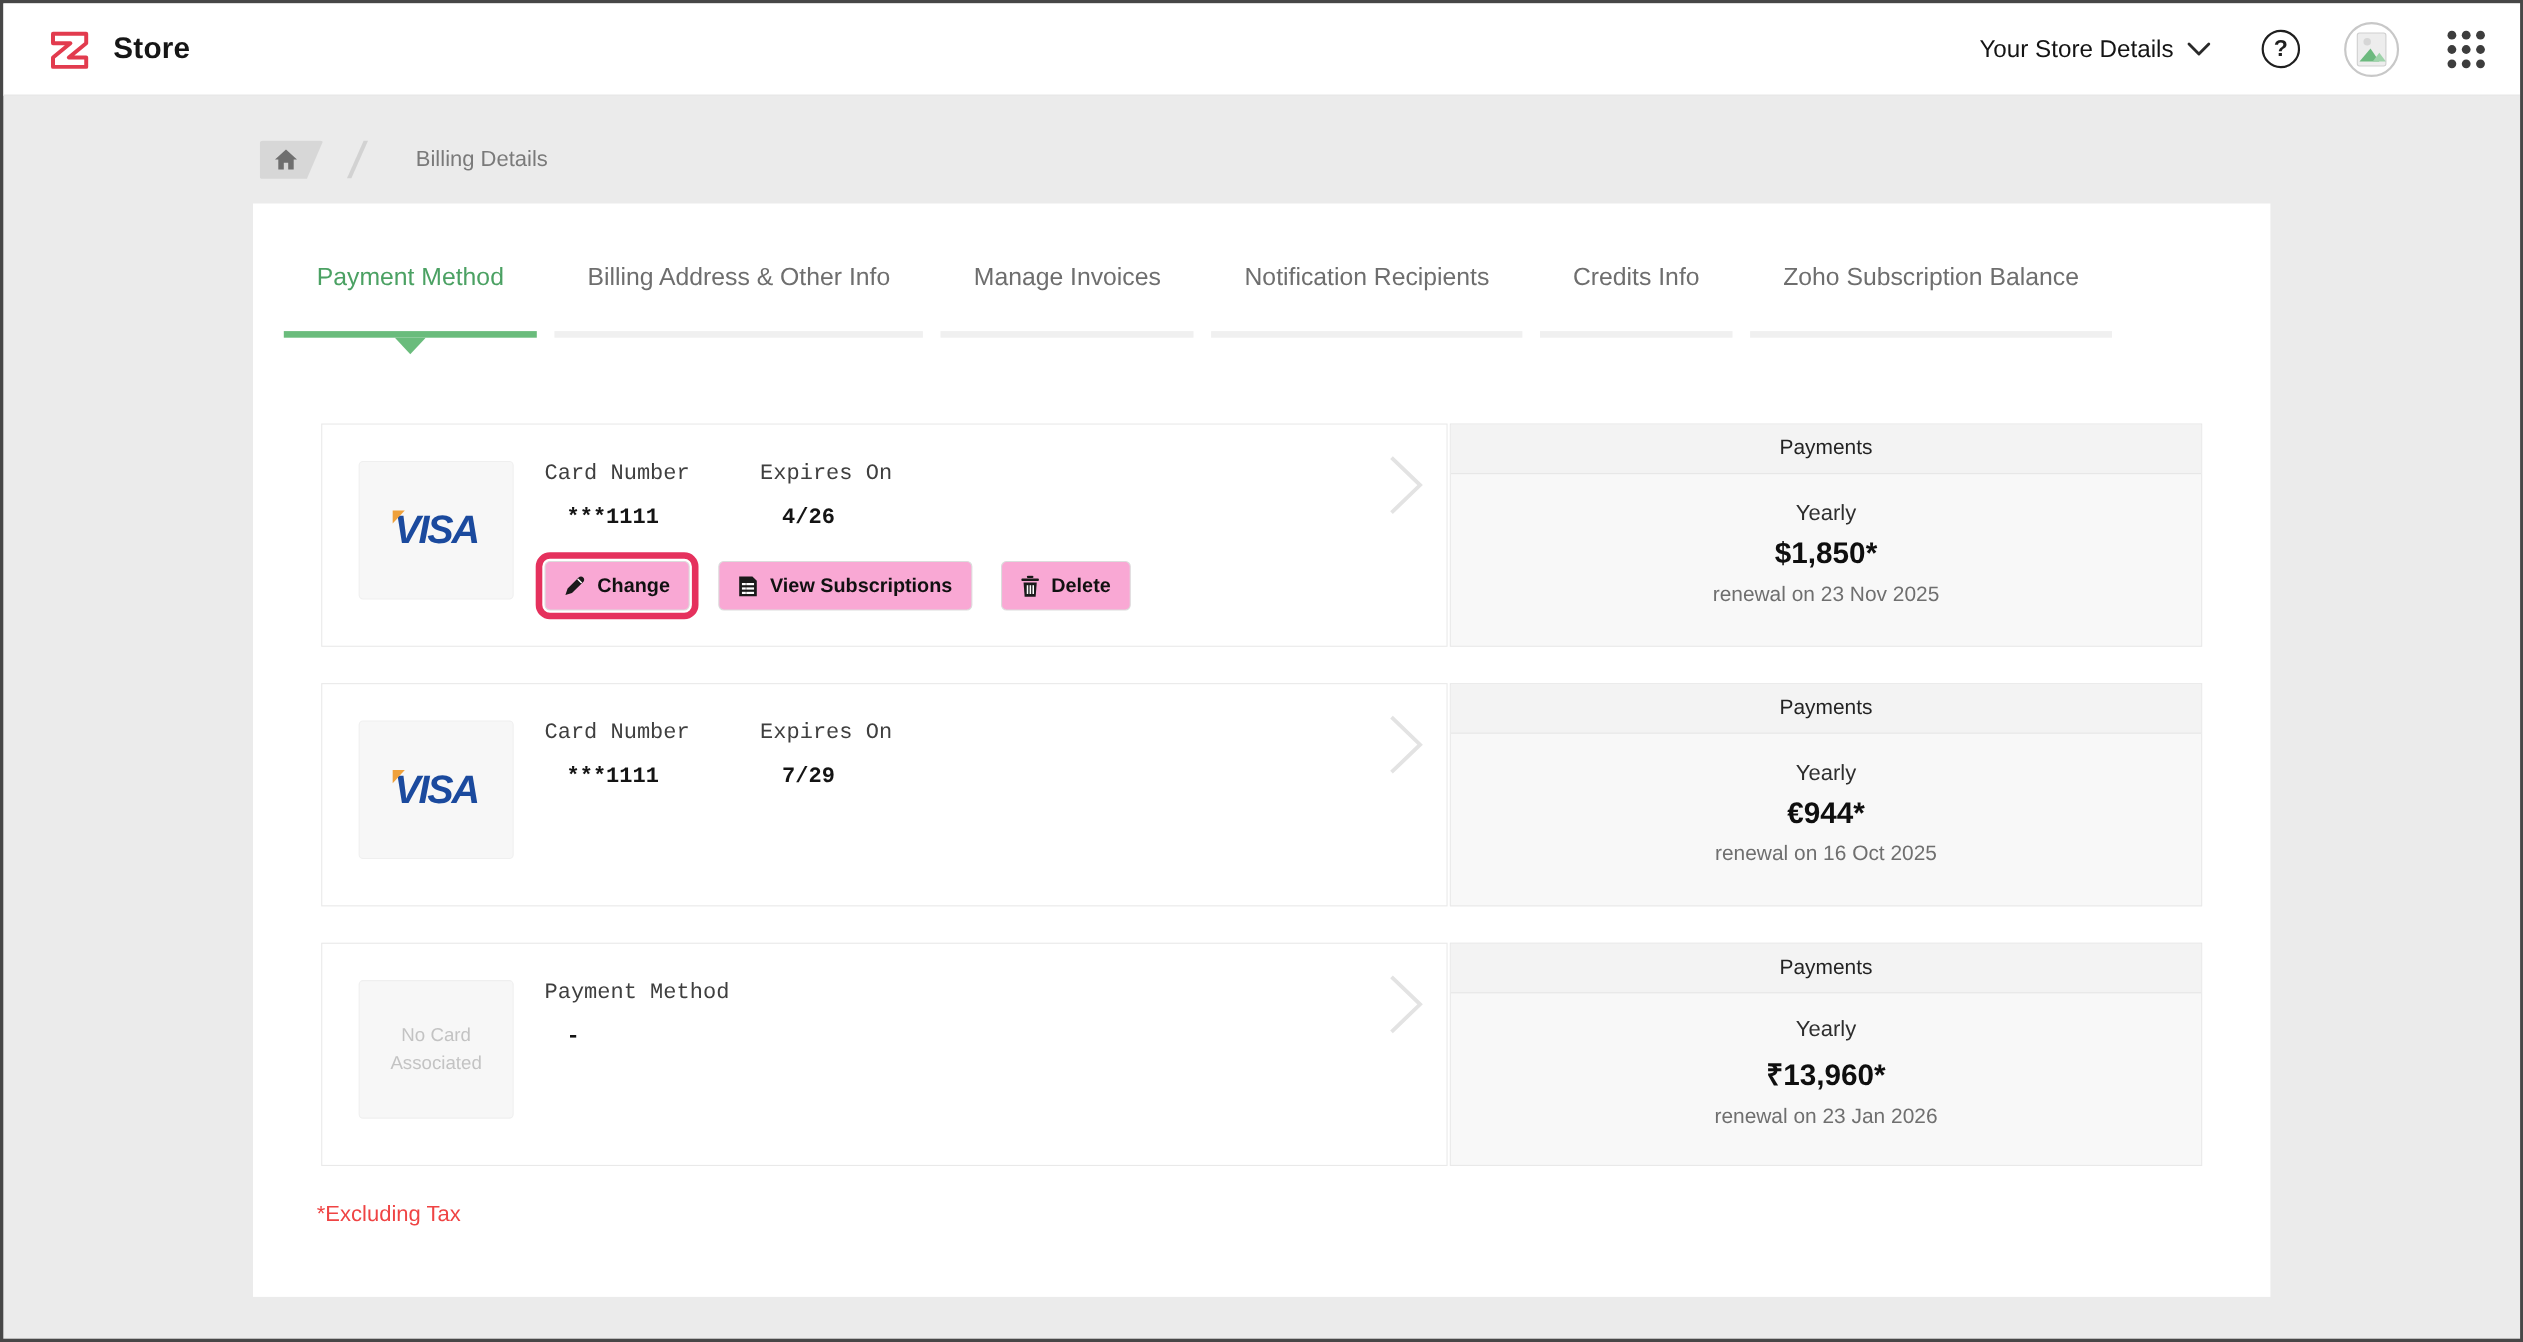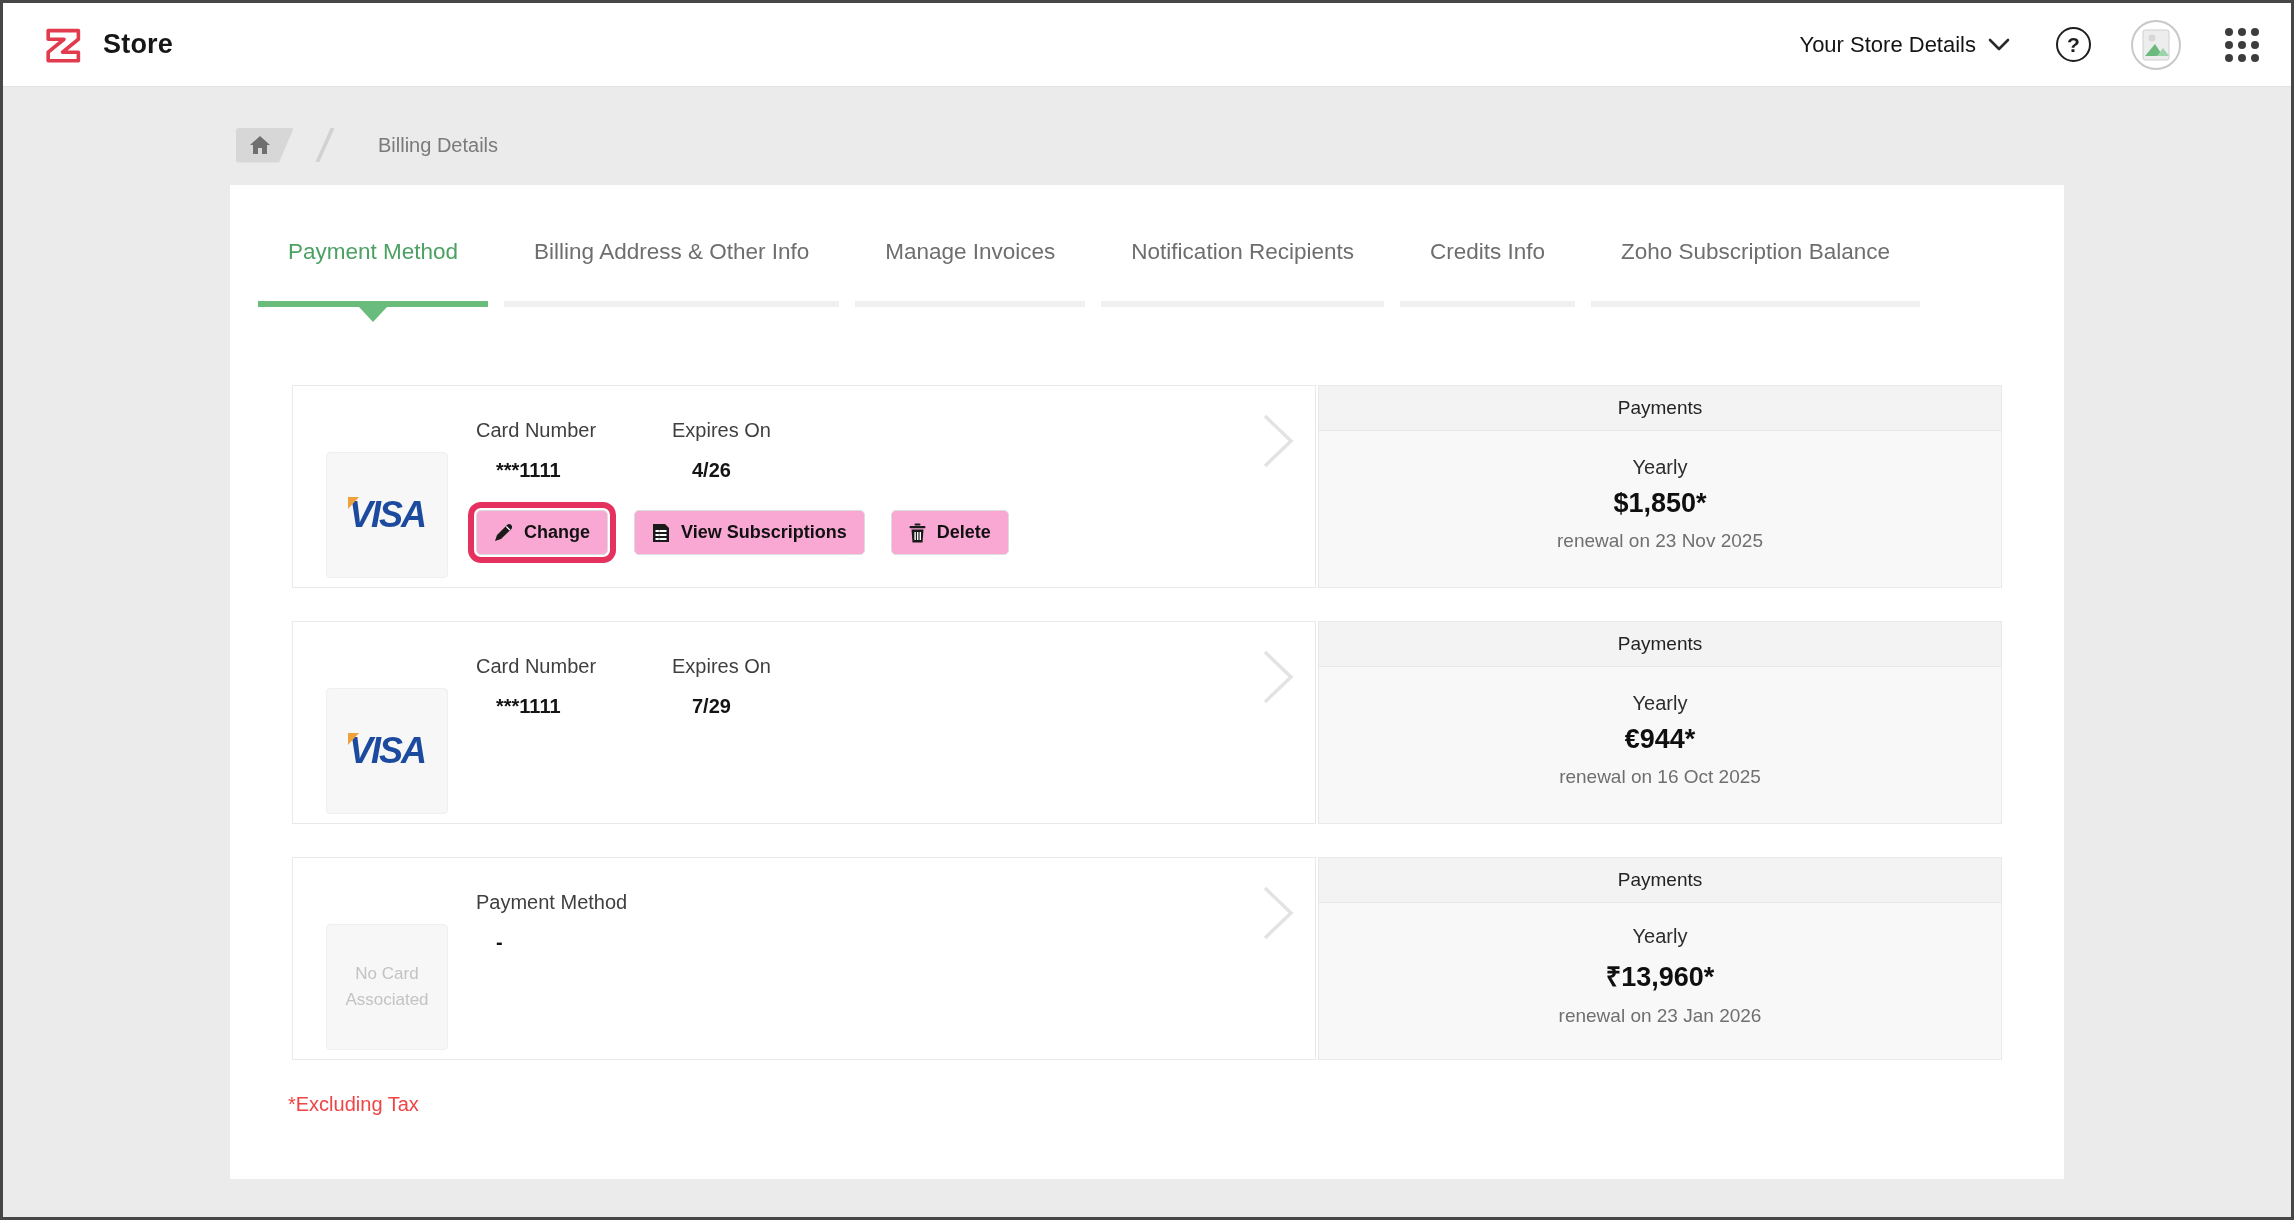--- a/index.html
+++ b/index.html
@@ -66,30 +66,30 @@
   }
 
   
   .rows { margin: 78px 62px 0; }
   .pm-row { display: flex; height: 203px; margin-bottom: 33px; }
   .pm-left {
     flex: 1; background: #fff; border: 1px solid #e9e9e9; position: relative;
     display: flex; padding: 33px 0 0 33px;
   }
   .pm-image {
-    width: 122px; height: 126px; background: #f7f7f7; border: 1px solid #efefef; border-radius: 4px;
-    display: flex; align-items: center; justify-content: center; flex: 0 0 auto; text-align: center; margin-top: 33px;
+    width: 141px; height: 126px; background: #f7f7f7; border: 1px solid #efefef; border-radius: 4px;
+    display: flex; align-items: center; justify-content: center; flex: 0 0 auto; text-align: center;
   }
   .visa-logo { position: relative; font-size: 36px; font-style: italic; font-weight: 800; color: #1b4a9e; letter-spacing: -2px; }
   .visa-wedge { position: absolute; left: -1px; top: 3px; width: 0; height: 0;
     border-left: 11px solid #efa13b; border-bottom: 12px solid transparent; }
   .no-card-text { font-size: 17px; color: #c3c3c3; line-height: 1.55; padding: 0 14px; }
   .pm-info { margin-left: 28px; }
   .field-grid { display: flex; }
-  .field { min-width: 196px; padding-right: 30px; }
+  .field { min-width: 196px; padding-right: 30px; font-family: Liberation Mono, monospace; }
   .field-label { font-size: 20px; color: #3f3f3f; }
   .field-value { font-size: 20px; font-weight: 700; color: #141414; margin-top: 17px; margin-left: 20px; }
   .actions { display: flex; align-items: center; gap: 26px; margin-top: 28px; }
   .btn {
     display: inline-flex; align-items: center; gap: 11px; background: #f9a8d4;
     border: 1px solid #dcdcdc; border-radius: 5px; padding: 11px 17px;
     font-family: "Liberation Sans", sans-serif; font-size: 18px; font-weight: 600; color: #111; cursor: pointer;
   }
   .btn svg { flex: 0 0 auto; }
   .btn.highlighted { outline: 6px solid #e5315d; outline-offset: 2px; }

